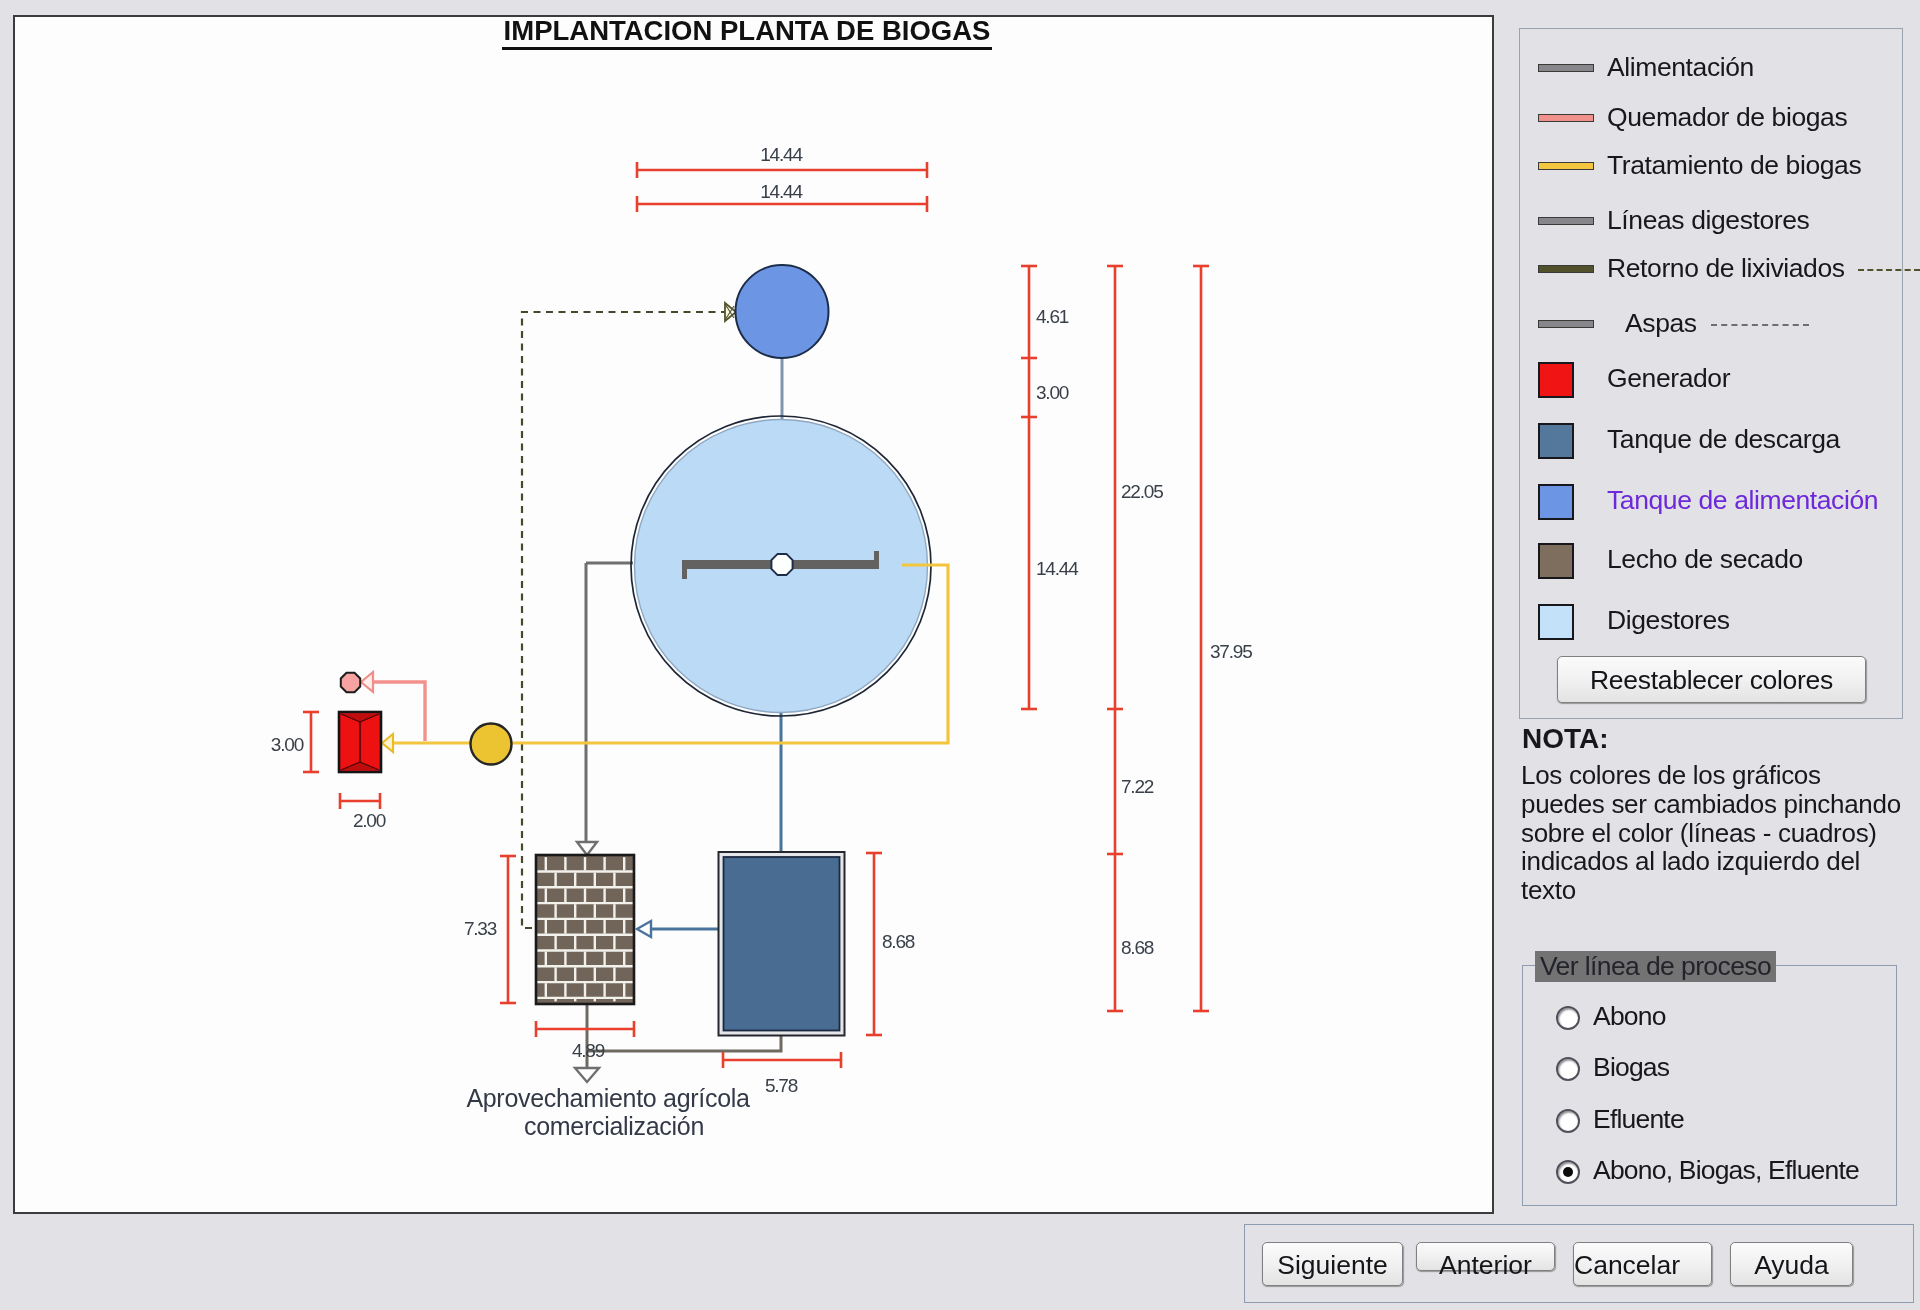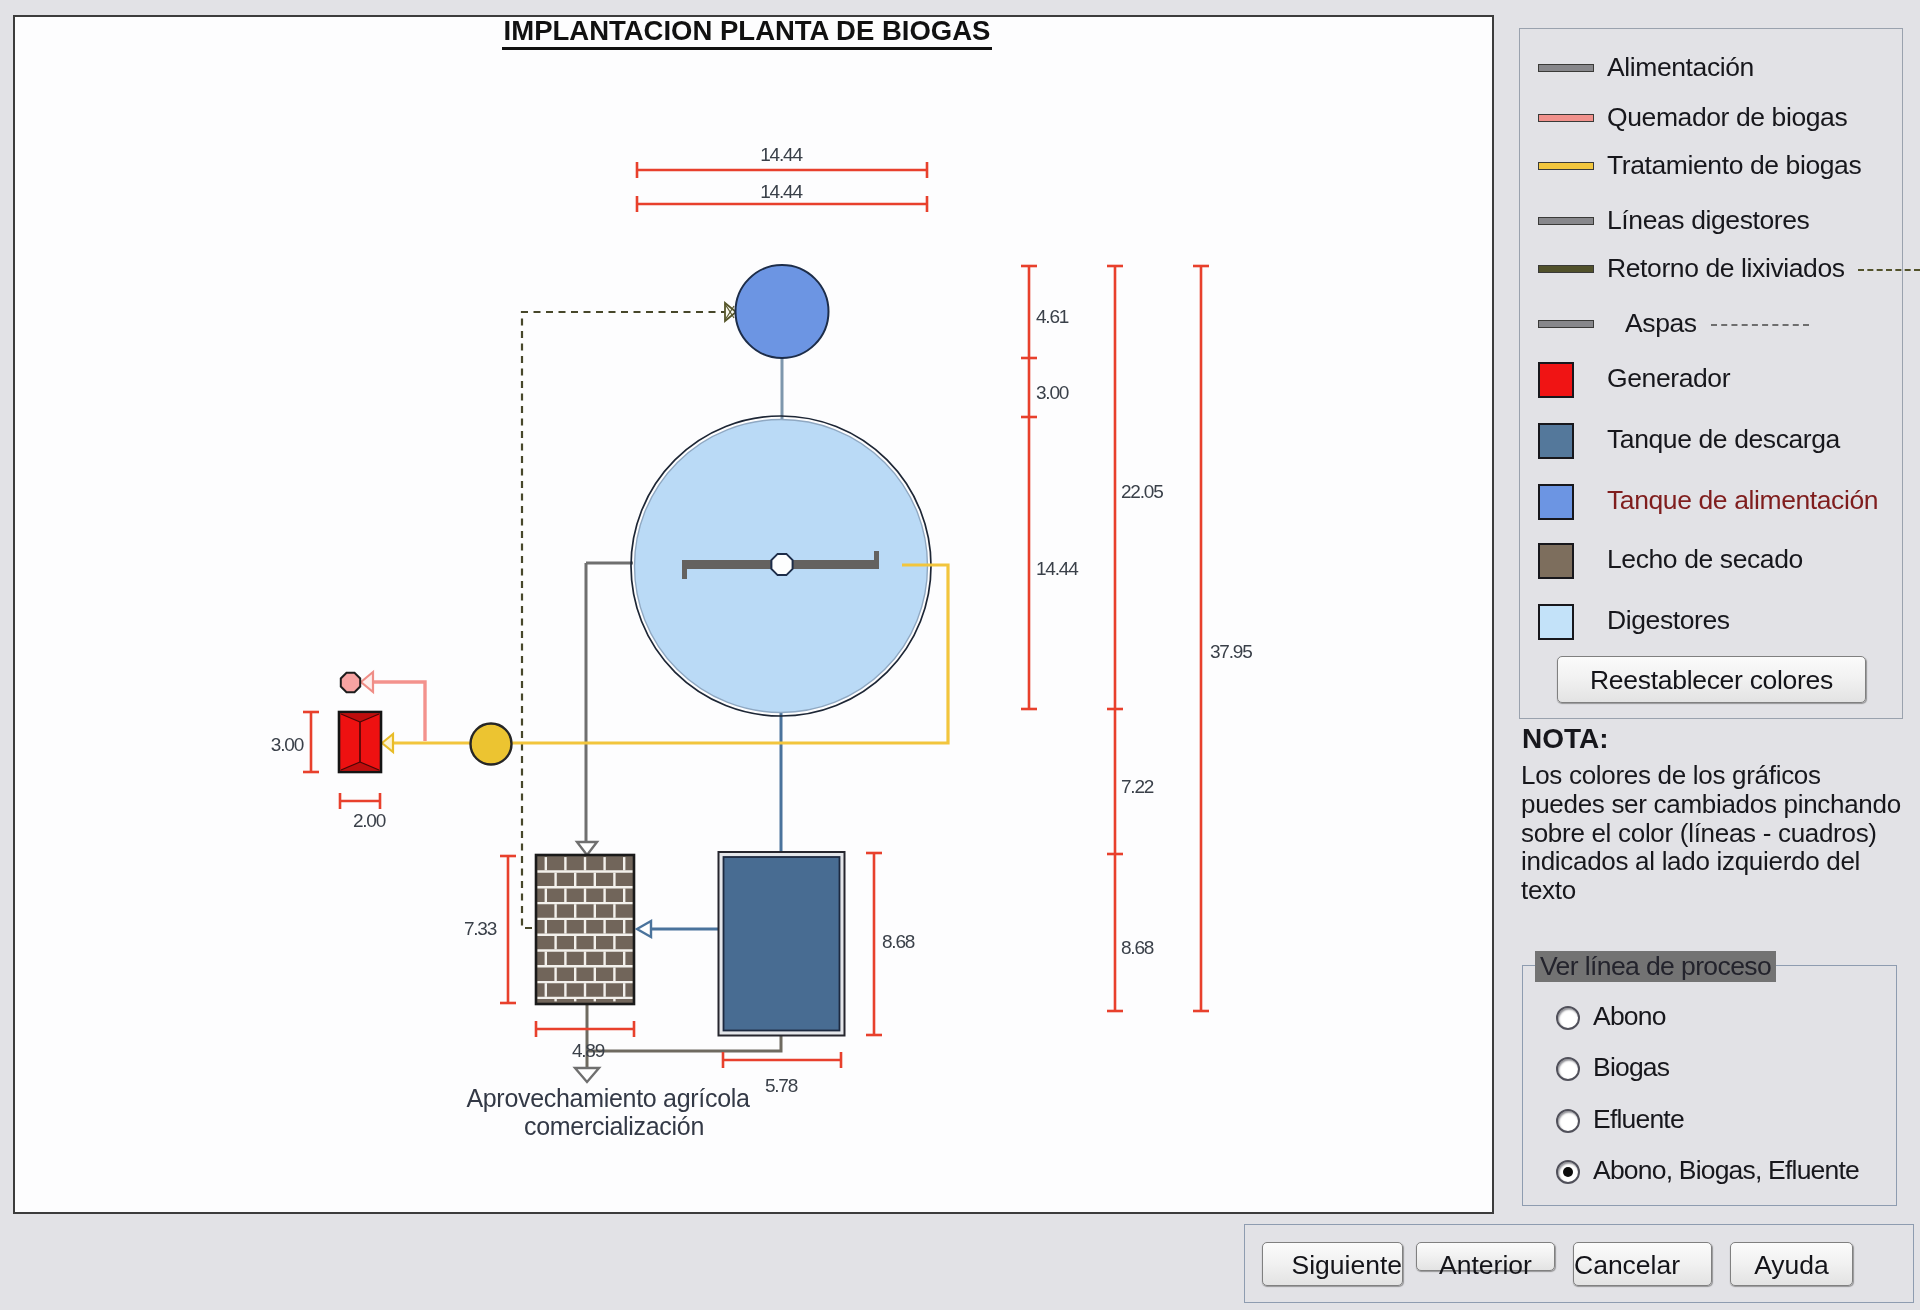--- a/index.html
+++ b/index.html
@@ -168,37 +168,37 @@
 <div style="position:absolute;left:1607px;top:253px;font-size:26.5px;color:#17171c;letter-spacing:-0.4px;">Retorno de lixiviados</div>
 <div style="position:absolute;left:1538px;top:320px;width:56px;height:8px;background:#87878b;border:1.5px solid #3a3a38;"></div>
 <div style="position:absolute;left:1625px;top:308px;font-size:26.5px;color:#17171c;letter-spacing:-0.4px;">Aspas</div>
 <div style="position:absolute;left:1858px;top:269px;width:62px;height:0;border-top:2.6px dashed #51512b;"></div>
 <div style="position:absolute;left:1711px;top:324px;width:98px;height:0;border-top:2.6px dashed #6e6e6e;"></div>
 <div style="position:absolute;left:1538px;top:362px;width:36px;height:36px;background:#f01414;border:2px solid #17171c;"></div>
 <div style="position:absolute;left:1607px;top:363px;font-size:26.5px;color:#17171c;letter-spacing:-0.4px;">Generador</div>
 <div style="position:absolute;left:1538px;top:423px;width:36px;height:36px;background:#54789b;border:2px solid #17171c;"></div>
 <div style="position:absolute;left:1607px;top:424px;font-size:26.5px;color:#17171c;letter-spacing:-0.4px;">Tanque de descarga</div>
 <div style="position:absolute;left:1538px;top:484px;width:36px;height:36px;background:#6c95e3;border:2px solid #17171c;"></div>
-<div style="position:absolute;left:1607px;top:485px;font-size:26.5px;color:#7f1d1d;letter-spacing:-0.4px;">Tanque de alimentación</div>
+<div style="position:absolute;left:1607px;top:485px;font-size:26.5px;color:#6d28d9;letter-spacing:-0.4px;">Tanque de alimentación</div>
 <div style="position:absolute;left:1538px;top:543px;width:36px;height:36px;background:#7d6e5d;border:2px solid #17171c;"></div>
 <div style="position:absolute;left:1607px;top:544px;font-size:26.5px;color:#17171c;letter-spacing:-0.4px;">Lecho de secado</div>
 <div style="position:absolute;left:1538px;top:604px;width:36px;height:36px;background:#c3e2f9;border:2px solid #17171c;"></div>
 <div style="position:absolute;left:1607px;top:605px;font-size:26.5px;color:#17171c;letter-spacing:-0.4px;">Digestores</div>
 <div style="position:absolute;left:1557px;top:656px;width:309px;height:47px;border:1px solid #808080;border-radius:5px;background:linear-gradient(#fbfbfb,#f2f2f2 45%,#e3e3e3);box-shadow:0.5px 1px 1px rgba(90,90,90,0.55);color:#141419;text-align:center;font-size:26.5px;line-height:46px;letter-spacing:-0.3px;">Reestablecer colores</div>
 <div style="position:absolute;left:1522px;top:723px;font-size:28px;font-weight:bold;color:#17171c;">NOTA:</div>
 <div style="position:absolute;left:1521px;top:761px;font-size:26px;line-height:28.8px;color:#17171c;letter-spacing:-0.3px;white-space:nowrap;">Los colores de los gráficos<br>puedes ser cambiados pinchando<br>sobre el color (líneas - cuadros)<br>indicados al lado izquierdo del<br>texto</div>
 <div style="position:absolute;left:1522px;top:965px;width:375px;height:241px;border:1px solid #8e9cb0;"></div>
 <div style="position:absolute;left:1535px;top:951px;font-size:26.5px;color:#23232c;background:#737373;padding:0 5px;letter-spacing:-0.6px;">Ver línea de proceso</div>
 <div style="position:absolute;left:1556px;top:1006px;width:24px;height:24px;border-radius:50%;background:#fff;border:2.5px solid #50505a;box-shadow:inset 1px 1.5px 2px rgba(60,60,70,0.6);"></div>
 <div style="position:absolute;left:1593px;top:1001px;font-size:26.5px;color:#17171c;letter-spacing:-0.8px;">Abono</div>
 <div style="position:absolute;left:1556px;top:1057px;width:24px;height:24px;border-radius:50%;background:#fff;border:2.5px solid #50505a;box-shadow:inset 1px 1.5px 2px rgba(60,60,70,0.6);"></div>
 <div style="position:absolute;left:1593px;top:1052px;font-size:26.5px;color:#17171c;letter-spacing:-0.8px;">Biogas</div>
 <div style="position:absolute;left:1556px;top:1109px;width:24px;height:24px;border-radius:50%;background:#fff;border:2.5px solid #50505a;box-shadow:inset 1px 1.5px 2px rgba(60,60,70,0.6);"></div>
 <div style="position:absolute;left:1593px;top:1104px;font-size:26.5px;color:#17171c;letter-spacing:-0.8px;">Efluente</div>
 <div style="position:absolute;left:1556px;top:1160px;width:24px;height:24px;border-radius:50%;background:#fff;border:2.5px solid #50505a;box-shadow:inset 1px 1.5px 2px rgba(60,60,70,0.6);">
     <div style="position:absolute;left:4.5px;top:4.5px;width:10px;height:10px;border-radius:50%;background:#0c0c0c;"></div>
   </div>
 <div style="position:absolute;left:1593px;top:1155px;font-size:26.5px;color:#17171c;letter-spacing:-0.8px;">Abono, Biogas, Efluente</div>
 <div style="position:absolute;left:1244px;top:1224px;width:670px;height:79px;border:1px solid #8e9cb0;"></div>
-<div style="position:absolute;left:1262px;top:1242px;width:141px;height:44px;border:1px solid #808080;border-radius:5px;background:linear-gradient(#fbfbfb,#f2f2f2 45%,#e3e3e3);box-shadow:0.5px 1px 1px rgba(90,90,90,0.55);color:#141419;text-align:right;font-size:26.5px;line-height:44px;">Siguiente</div>
+<div style="position:absolute;left:1262px;top:1242px;width:141px;height:44px;border:1px solid #808080;border-radius:5px;background:linear-gradient(#fbfbfb,#f2f2f2 45%,#e3e3e3);box-shadow:0.5px 1px 1px rgba(90,90,90,0.55);color:#141419;text-align:center;font-size:26.5px;line-height:44px;">Siguiente</div>
 <div style="position:absolute;left:1416px;top:1242px;width:139px;height:29px;border:1px solid #808080;border-radius:5px;background:linear-gradient(#fbfbfb,#f2f2f2 45%,#e3e3e3);box-shadow:0.5px 1px 1px rgba(90,90,90,0.55);color:#141419;text-align:center;font-size:26.5px;line-height:44px;">Anterior</div>
 <div style="position:absolute;left:1573px;top:1242px;width:139px;height:44px;border:1px solid #808080;border-radius:5px;background:linear-gradient(#fbfbfb,#f2f2f2 45%,#e3e3e3);box-shadow:0.5px 1px 1px rgba(90,90,90,0.55);color:#141419;font-size:26.5px;line-height:44px;">Cancelar</div>
 <div style="position:absolute;left:1730px;top:1242px;width:123px;height:44px;border:1px solid #808080;border-radius:5px;background:linear-gradient(#fbfbfb,#f2f2f2 45%,#e3e3e3);box-shadow:0.5px 1px 1px rgba(90,90,90,0.55);color:#141419;text-align:center;font-size:26.5px;line-height:44px;">Ayuda</div>
 
 </body></html>

